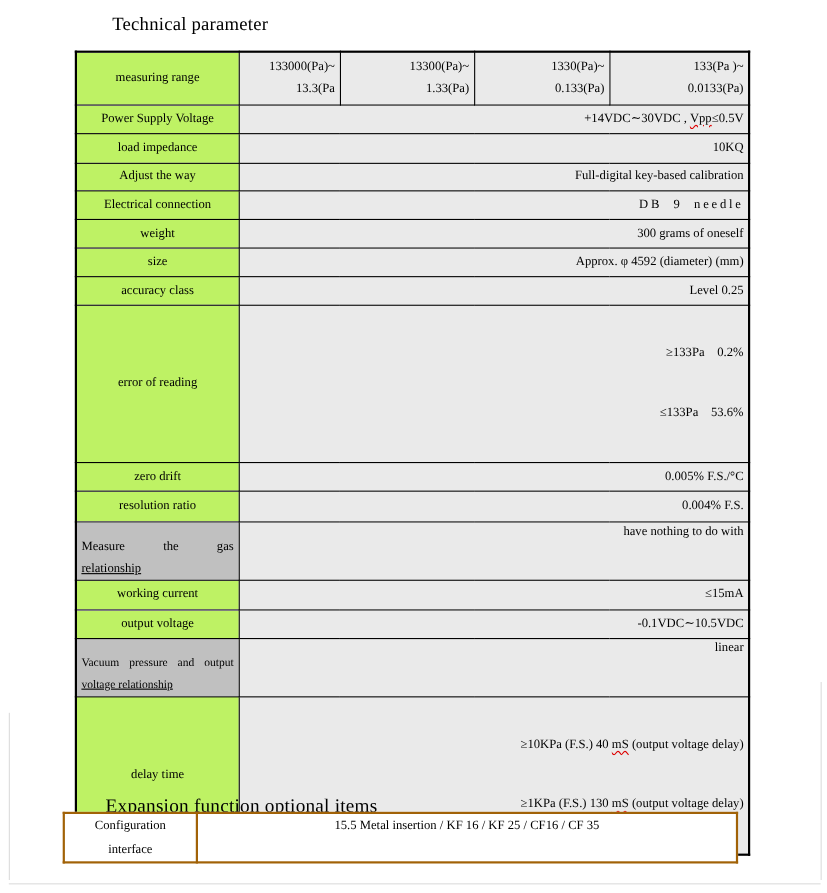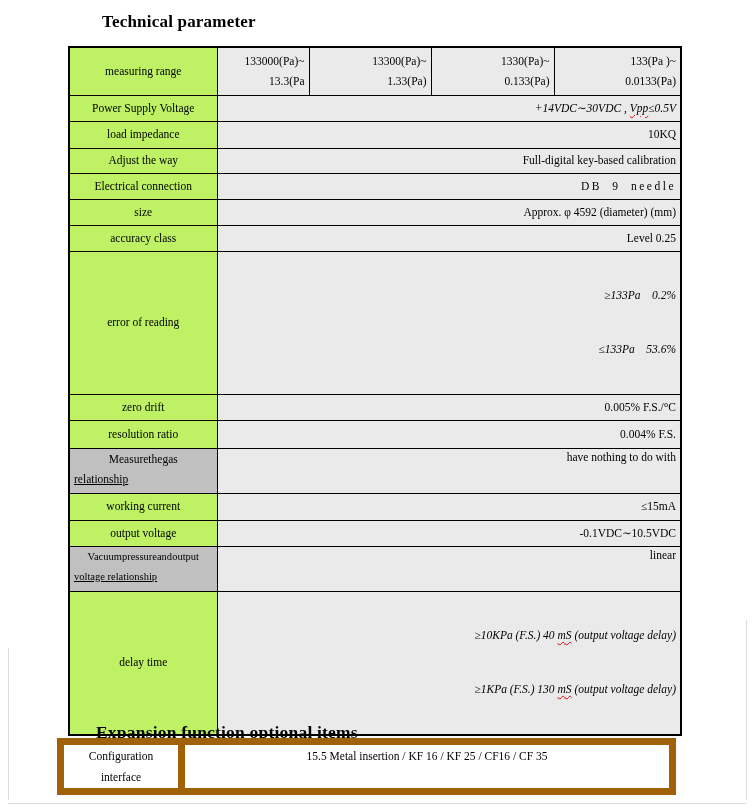--- a/index.html
+++ b/index.html
@@ -2,57 +2,57 @@
 <html><head>
 <meta charset="utf-8">
 <style>
   html,body{margin:0;padding:0;}
   body{
     width:752px;height:812px;position:relative;background:#ffffff;
     font-family:"Liberation Serif","DejaVu Serif",serif;color:#000;
     overflow:hidden;
   }
   .title{
-    position:absolute;margin:0;font-weight:bold;font-size:17px;
+    position:absolute;margin:0;font-weight:normal;font-size:17px;
     letter-spacing:0.2px;white-space:nowrap;text-align:right;
   }
   #title1{left:102px;top:12px;}
   #title2{left:96px;top:722px;font-size:17.5px;}
 
   table.main{
     position:absolute;left:68px;top:46px;width:612px;
     border-collapse:collapse;table-layout:fixed;
     border:2px solid #000;font-size:11.5px;line-height:1.45;
   }
   table.main td{border:1px solid #000;padding:0 4px;overflow:hidden;}
   td.lbl{background:#bef264;text-align:center;}
   td.val{background:#eaeaea;text-align:right;}
   td.top{vertical-align:top;padding-top:4px;}
   td.jus{background:#c0c0c0;text-align:left;vertical-align:top;padding:4px 7px 0 7px;}
-  .jline{display:flex;justify-content:center;line-height:20px;}
+  .jline{display:flex;justify-content:space-between;line-height:20px;margin-top:12px;}
   .l2{line-height:20px;text-decoration:underline;}
   .small{font-size:10.5px;}
-  .pre{white-space:pre;font-style:italic;}
+  .pre{white-space:pre;}
   .twoline div{line-height:20px;}
   .mid2 div{line-height:21px;}
   .sq{
     text-decoration-line:underline;
     text-decoration-style:wavy;
     text-decoration-color:#dd0000;
     text-decoration-thickness:1px;
     text-underline-offset:2px;
   }
   .spaced{letter-spacing:2.5px;word-spacing:5px;}
 
   table.ext{
     position:absolute;left:57px;top:738px;width:612px;
     border-collapse:collapse;table-layout:fixed;
     border:2px solid #000;font-size:11.5px;background:#fff;
   }
-  table.ext td{border:7px solid #a16207;vertical-align:top;text-align:center;padding:1px 4px 0 4px;}
+  table.ext td{border:2px solid #a16207;vertical-align:top;text-align:center;padding:1px 4px 0 4px;}
   table.ext div{line-height:21px;}
 
   .artifact{position:absolute;background:#dcdcdc;}
   #art-left{left:8px;top:648px;width:1px;height:152px;}
   #art-right{left:746px;top:620px;width:1px;height:180px;}
   #art-bottom{left:8px;top:803px;width:738px;height:1px;}
 </style>
 </head>
 <body>
 
@@ -102,20 +102,24 @@
   <tr style="height:25px">
     <td class="lbl">Adjust the way</td>
     <td class="val" colspan="4">Full-digital key-based calibration</td>
   </tr>
 
   <tr style="height:26px">
     <td class="lbl">Electrical connection</td>
     <td class="val spaced" colspan="4">DB 9 needle</td>
   </tr>
 
+  <tr style="height:26px">
+    <td class="lbl">weight</td>
+    <td class="val" colspan="4">300 grams of oneself</td>
+  </tr>
 
   <tr style="height:26px">
     <td class="lbl">size</td>
     <td class="val" colspan="4">Approx. φ 4592 (diameter) (mm)</td>
   </tr>
 
   <tr style="height:26px">
     <td class="lbl">accuracy class</td>
     <td class="val" colspan="4">Level 0.25</td>
   </tr>

